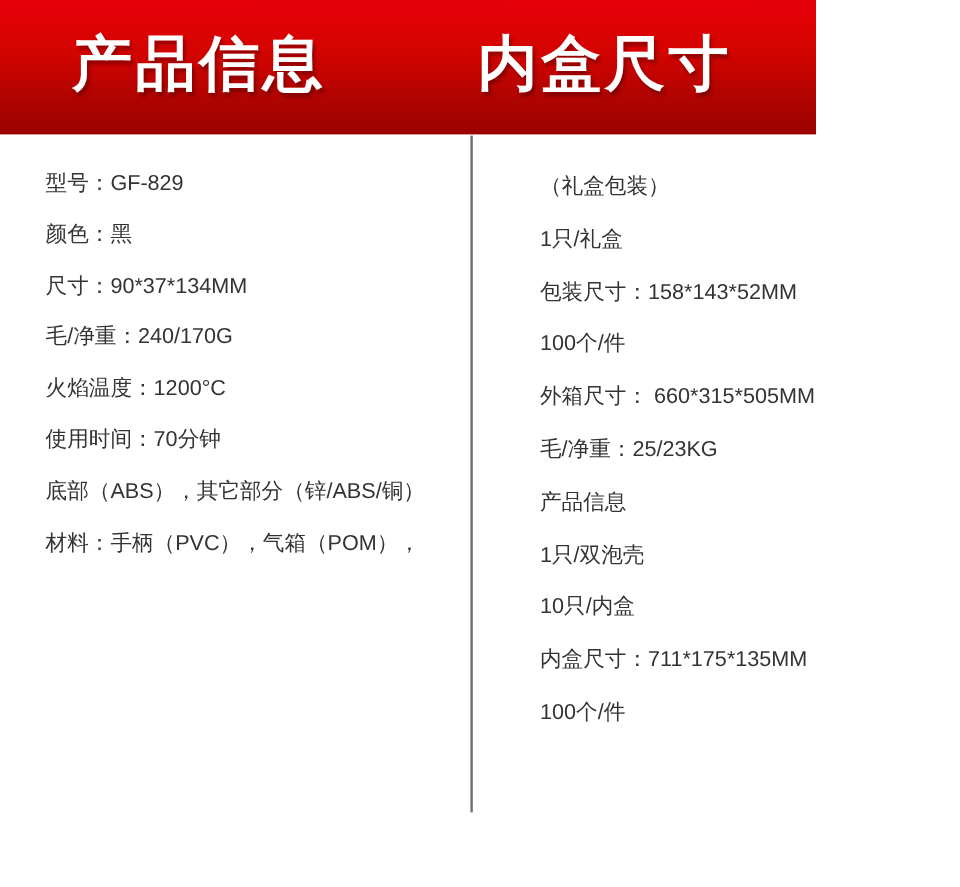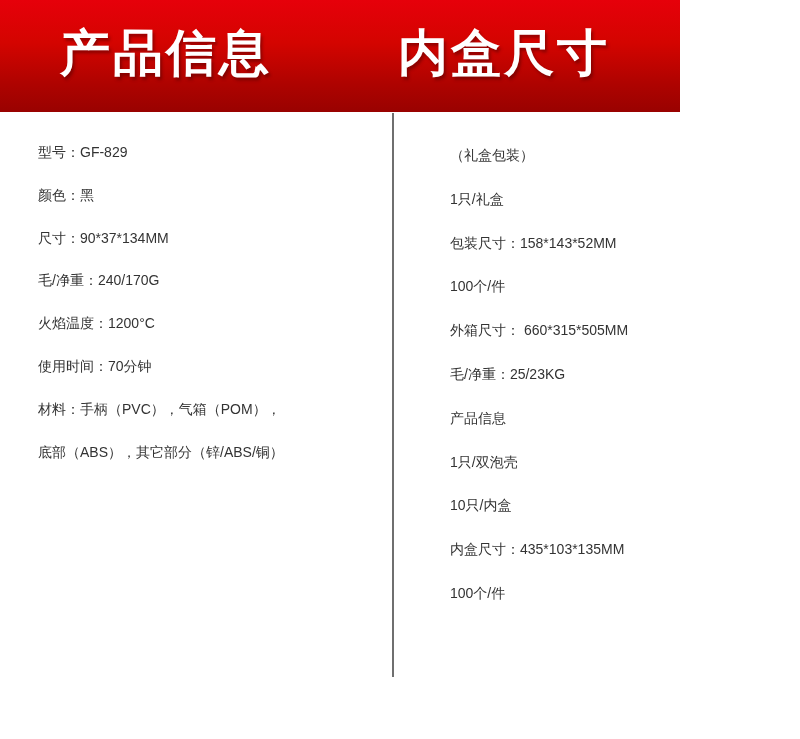--- a/index.html
+++ b/index.html
@@ -53,21 +53,21 @@
     position: absolute;
     left: 392px;
     top: 113px;
     width: 2px;
     height: 564px;
     background: var(--divider-color, #6f6f6f);
   }
   .col {
     position: absolute;
     color: var(--text-color, #333333);
-    font-size: 14px;
+    font-size: 18px;
     white-space: nowrap;
   }
   .col-left {
     left: 38px;
     top: 131px;
     line-height: 42.8px;
   }
   .col-right {
     left: 450px;
     top: 134px;
@@ -93,31 +93,31 @@
 
   <div class="divider"></div>
 
   <section class="col col-left">
       <div class="spec-line">型号：GF-829</div>
       <div class="spec-line">颜色：黑</div>
       <div class="spec-line">尺寸：90*37*134MM</div>
       <div class="spec-line">毛/净重：240/170G</div>
       <div class="spec-line">火焰温度：1200°C</div>
       <div class="spec-line">使用时间：70分钟</div>
+      <div class="spec-line">底部（ABS），其它部分（锌/ABS/铜）</div>
       <div class="spec-line">材料：手柄（PVC），气箱（POM），</div>
-      <div class="spec-line">底部（ABS），其它部分（锌/ABS/铜）</div>
     </section>
 
   <section class="col col-right">
       <div class="spec-line">（礼盒包装）</div>
       <div class="spec-line">1只/礼盒</div>
       <div class="spec-line">包装尺寸：158*143*52MM</div>
       <div class="spec-line">100个/件</div>
       <div class="spec-line">外箱尺寸： 660*315*505MM</div>
       <div class="spec-line">毛/净重：25/23KG</div>
       <div class="spec-line">产品信息</div>
       <div class="spec-line">1只/双泡壳</div>
       <div class="spec-line">10只/内盒</div>
-      <div class="spec-line">内盒尺寸：435*103*135MM</div>
+      <div class="spec-line">内盒尺寸：711*175*135MM</div>
       <div class="spec-line">100个/件</div>
     </section>
 
 </div>
 
 </body></html>

